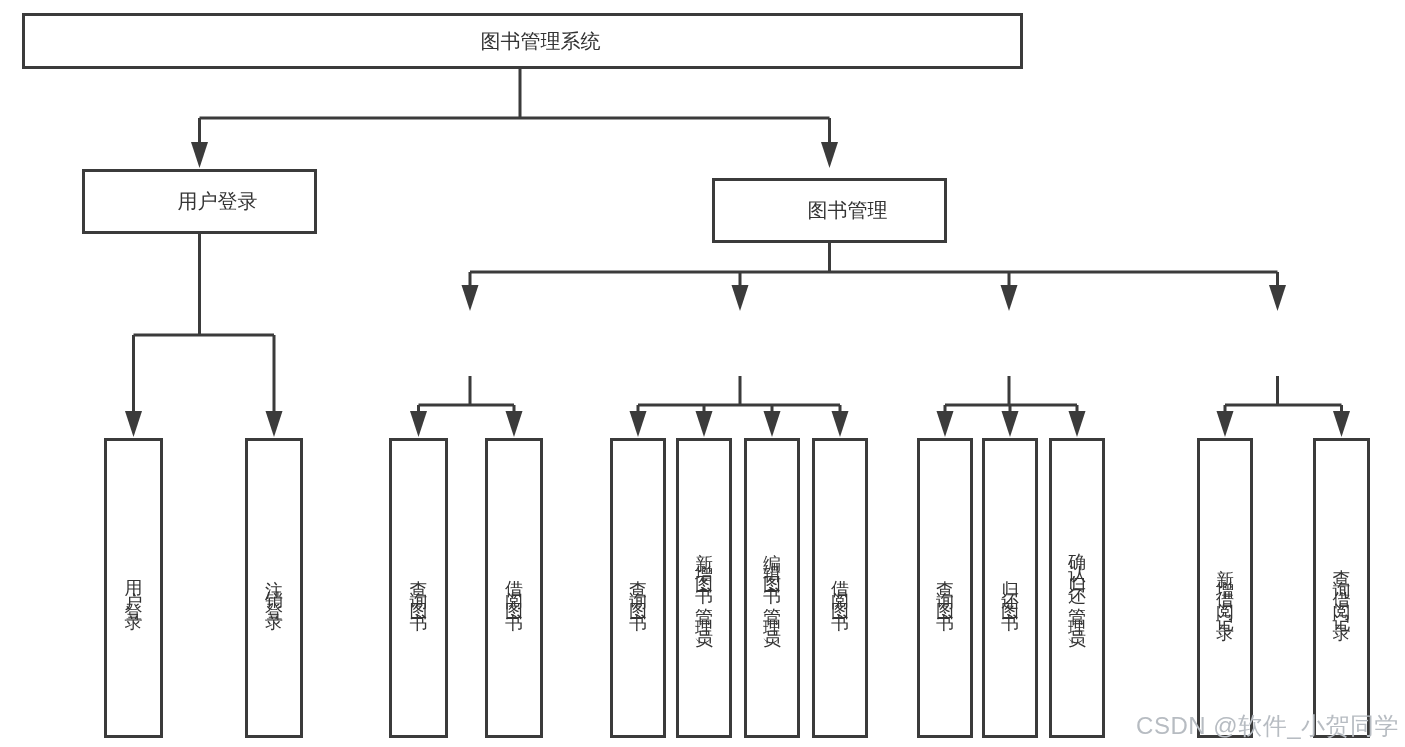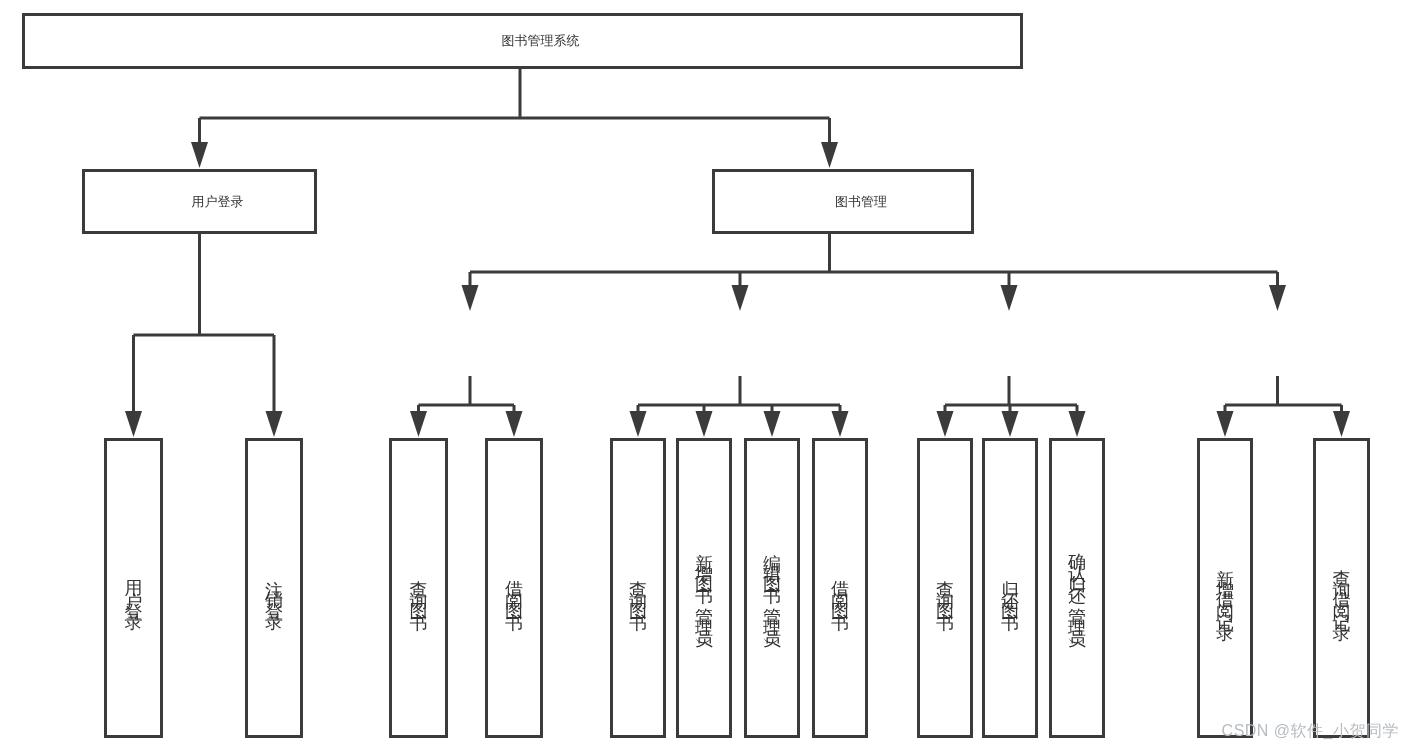--- a/index.html
+++ b/index.html
@@ -9,28 +9,28 @@
     font-family:"Liberation Sans",sans-serif;
     color:var(--text,#333333);
   }
   .connectors{position:absolute;left:0;top:0;color:var(--line,#3b3b3b);}
   .node{
     position:absolute;box-sizing:border-box;
     border:3px solid var(--line,#3b3b3b);
     background:#ffffff;
     display:flex;align-items:center;justify-content:center;
   }
-  .node.h span{font-size:13px;white-space:nowrap;padding-left:36px;}
+  .node.h span{font-size:20px;white-space:nowrap;padding-left:36px;}
   .node.v span{
     writing-mode:vertical-rl;text-orientation:mixed;
     font-size:18px;line-height:1;letter-spacing:11px;white-space:nowrap;
   }
   .watermark{
     position:absolute;right:6px;bottom:5px;z-index:5;
-    font-size:16px;letter-spacing:.5px;
+    font-size:24px;letter-spacing:.5px;
     color:var(--watermark,#b7bcc2);
   }
 </style>
 </head>
 <body>
 
 <div class="canvas">
 
   <svg class="connectors" width="1405" height="747" viewBox="0 0 1405 747" aria-hidden="true">
     <defs>
@@ -75,21 +75,21 @@
     </g>
   </svg>
 
   <div class="node h" style="left:22px;top:13px;width:1001px;height:56px">
     <span>图书管理系统</span>
   </div>
 
   <div class="node h" style="left:82px;top:169px;width:235px;height:65px">
     <span>用户登录</span>
   </div>
-  <div class="node h" style="left:712px;top:169px;width:262px;height:65px">
+  <div class="node h" style="left:712px;top:178px;width:235px;height:65px">
     <span>图书管理</span>
   </div>
 
 
   <div class="node v" style="left:104px;top:438px;width:59px;height:300px">
     <span>用户登录</span>
   </div>
   <div class="node v" style="left:245px;top:438px;width:58px;height:300px">
     <span>注销登录</span>
   </div>

